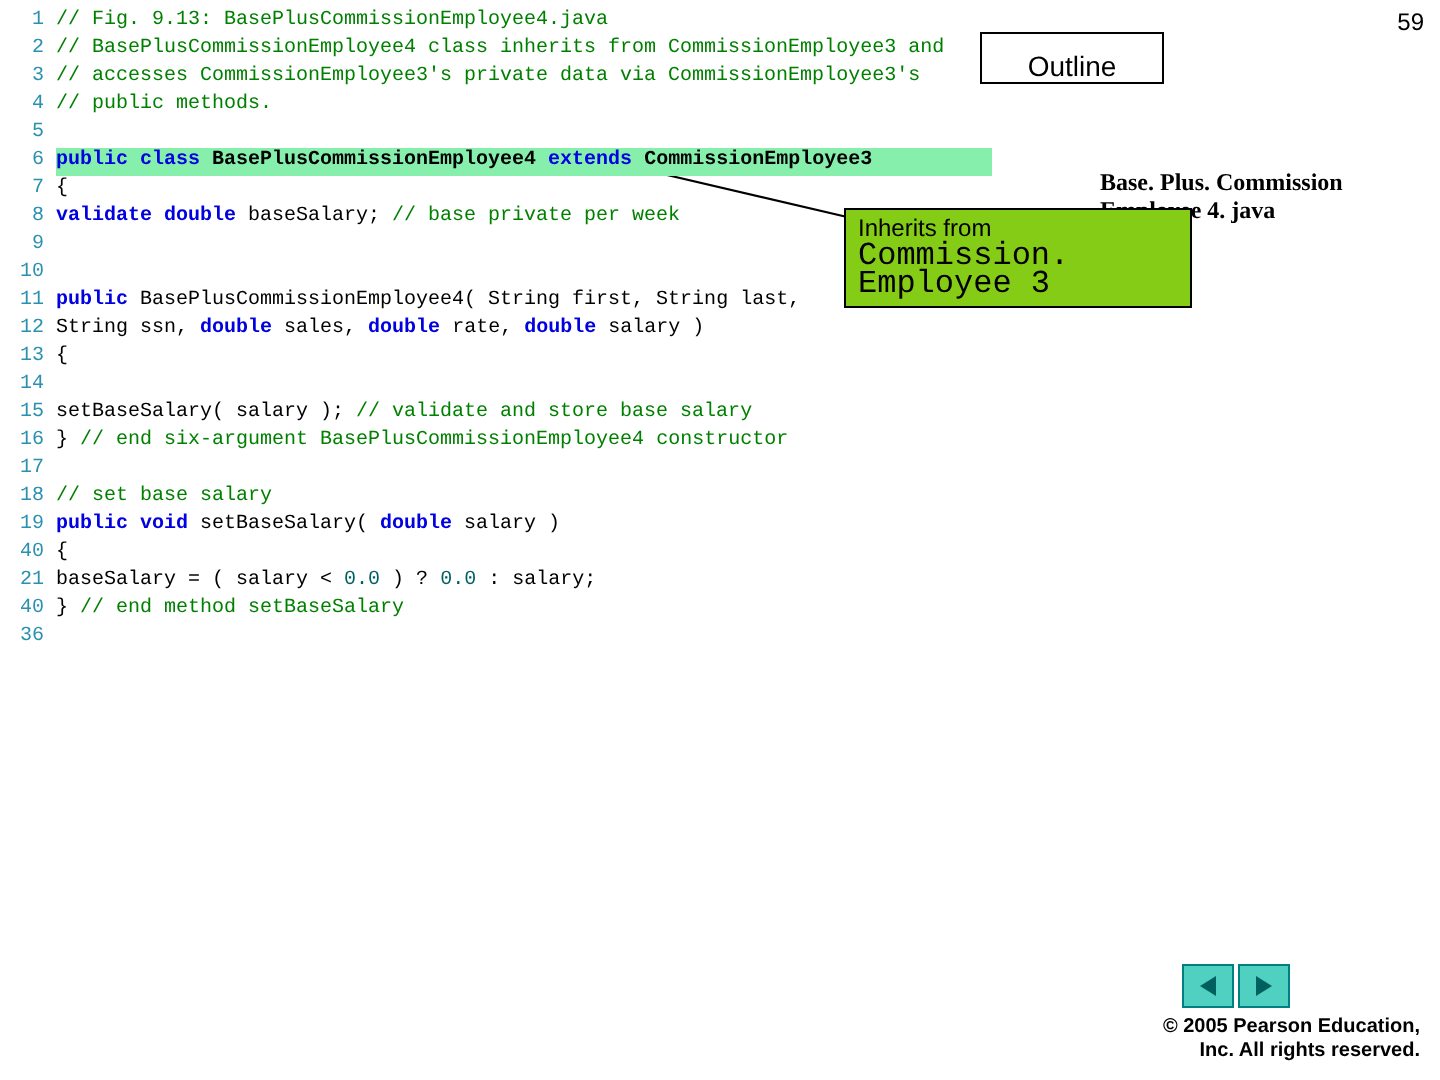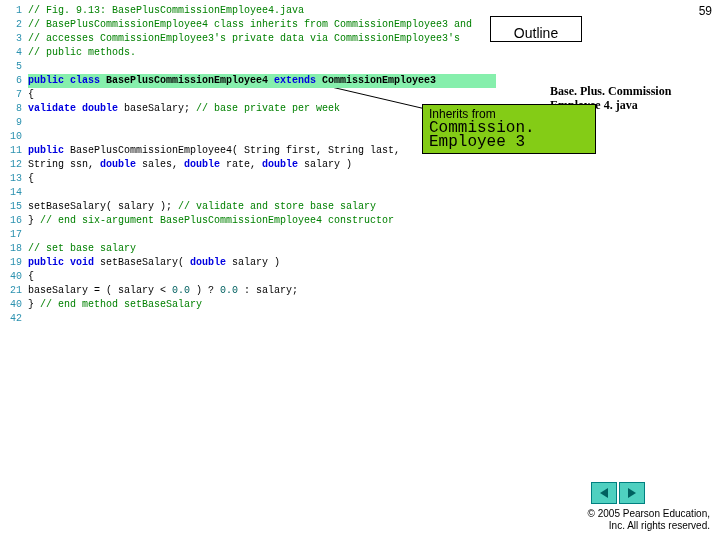--- a/index.html
+++ b/index.html
@@ -94,20 +94,21 @@
   }
 
   .footer {
     position: absolute;
     bottom: 8px;
     right: 10px;
     text-align: right;
     font-size: 10px;
     color: #000;
     line-height: 12px;
+    font-weight: bold;
   }
 
   .nav-btns {
     position: absolute;
     bottom: 36px;
     right: 75px;
     display: flex;
     gap: 2px;
   }
   .nav-btn {
@@ -228,21 +229,21 @@
     </div>
     <div class="code-line">
       <span class="ln">21</span>
       <span><span class="c-nb">      baseSalary = ( salary &lt; </span><span class="c-t">0.0</span><span class="c-nb"> ) ? </span><span class="c-t">0.0</span><span class="c-nb"> : salary;</span></span>
     </div>
     <div class="code-line">
       <span class="ln">40</span>
       <span><span class="c-nb">   } </span><span class="c-g">// end method setBaseSalary</span></span>
     </div>
     <div class="code-line">
-      <span class="ln">42</span>
+      <span class="ln">36</span>
       <span>&nbsp;</span>
     </div>
   </div>
 
 <div class="nav-btns">
   <div class="nav-btn">
     <svg width="12" height="12">
         <polygon points="10,1 10,11 2,6" fill="#006060"></polygon>
       </svg>
   </div>

